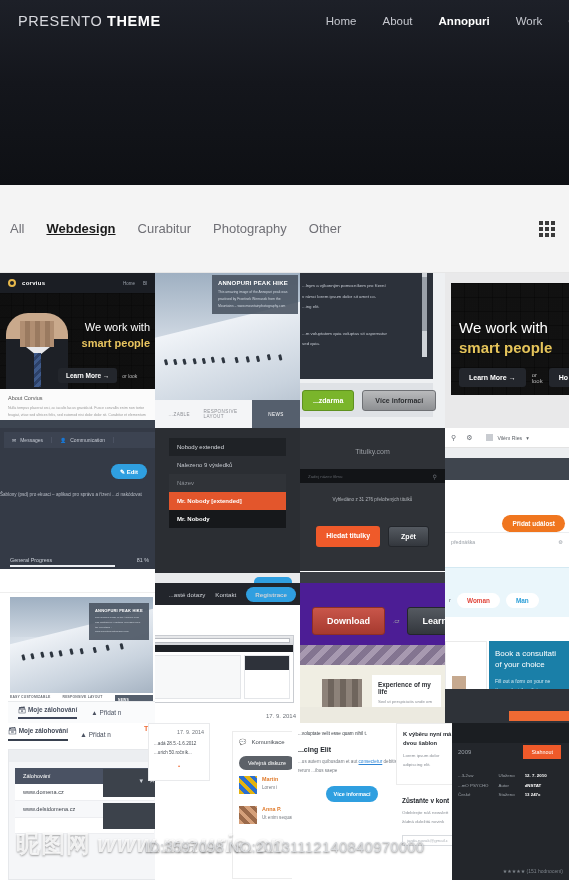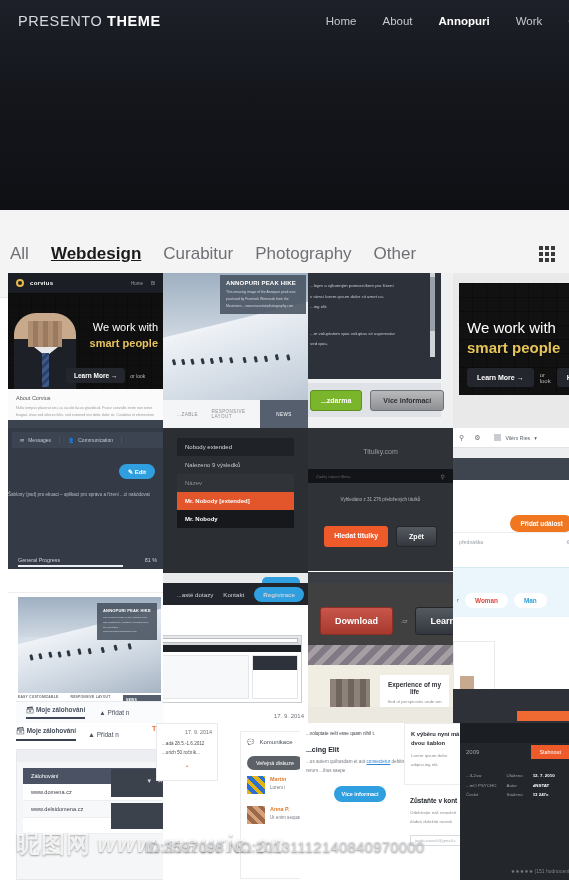--- a/index.html
+++ b/index.html
@@ -5,21 +5,21 @@
   * { box-sizing: border-box; margin: 0; padding: 0; }
   html, body {
     width: 569px; height: 880px;
     font-family: "Liberation Sans", sans-serif;
     background: #fff; overflow: hidden;
   }
   .page { position: relative; width: 569px; height: 880px; }
 
   
   .hero {
-    position: relative; width: 569px; height: 210px;
+    position: relative; width: 569px; height: 185px;
     background: linear-gradient(180deg,#1d2028 0%,#14161c 45%,#0e1014 100%);
     overflow: hidden;
   }
   .topbar {
     display: flex; align-items: center; justify-content: space-between;
     padding: 8px 0 0 18px; height: 34px;
   }
   .logo { font-size: 14.5px; letter-spacing: .6px; color: #d8d9de; white-space: nowrap; }
   .logo b { color: #fff; font-weight: 700; }
   .nav { display: flex; align-items: center; gap: 26px; padding-right: 0; margin-right: -14px; }
@@ -34,34 +34,33 @@
 
   
   .filterbar {
     position: relative; width: 569px; height: 88px; background: #f4f4f4;
     border-bottom: 1px solid #e7e7e7;
     display: flex; align-items: center; justify-content: space-between;
     padding: 0 14px 0 10px;
   }
   .filters { display: flex; align-items: center; gap: 22px; }
   .filters a {
-    font-size: 17px; color: #6f6f75; text-decoration: none; white-space: nowrap;
+    font-size: 13px; color: #6f6f75; text-decoration: none; white-space: nowrap;
   }
   .filters a.active { color: #1a1a1a; font-weight: 700; text-decoration: underline; }
   .gridtoggle { display: grid; grid-template-columns: repeat(3,4px); gap: 2px; }
   .gridtoggle i { width: 4px; height: 4px; background: #3a3a3a; display: block; }
 
   
   .grid {
     position: absolute; top: 273px; left: 0; width: 569px; height: 607px;
     display: grid;
     grid-template-columns: 155px 145px 145px 124px;
     grid-template-rows: 155px 155px 140px 157px;
     gap: 0;
-    padding-left: 8px;
   }
   .tile { position: relative; overflow: hidden; background: #23262e; }
   .tile .inner { position: absolute; inset: 0; overflow: hidden; }
   .btn {
     display: inline-block; border-radius: 3px; font-size: 6.5px;
     padding: 4px 8px; color: #fff; white-space: nowrap; font-weight: 700;
   }
   .btn-dark { background: #23262c; }
   .btn-green { background: #7ab52b; border: 1px solid #5f9120; }
   .btn-gray { background: linear-gradient(180deg,#b9babc,#8e9093); border: 1px solid #6f7175; color:#2c2e31; }
@@ -198,21 +197,21 @@
   .t10-urlbar{height:9px;background:linear-gradient(180deg,#e9eaec,#d4d6da);display:flex;align-items:center;padding:0 3px;gap:2px;}
   .t10-url{flex:1;height:5px;background:#fff;border:1px solid #b9bcc2;}
   .t10-tabs{height:7px;background:#1e2126;}
   .t10-body{position:absolute;left:0;right:0;top:16px;bottom:0;background:#fff;display:flex;gap:3px;padding:3px;}
   .t10-left{flex:2;background:#f7f8f9;border:1px solid #e4e6e9;}
   .t10-right{flex:1;background:#fff;border:1px solid #e4e6e9;}
   .t10-rt-head{height:14px;background:#2e323a;}
   .t10-date{position:absolute;right:4px;bottom:4px;font-size:6px;color:#6e737a;}
 
   
-  .t11{position:absolute;inset:0;background:#404040;text-align:center;}
+  .t11{position:absolute;inset:0;background:#4c1d95;}
   .t11-btns{position:absolute;left:12px;top:24px;display:flex;align-items:center;gap:8px;}
   .t11-wave{position:absolute;left:0;right:0;top:62px;height:22px;
     background:repeating-linear-gradient(135deg,#8d8490 0 6px,#b7afb5 6px 12px);opacity:.85;}
   .t11-cream{position:absolute;left:0;right:0;top:82px;bottom:0;background:#f0eee3;}
   .t11-photo{position:absolute;left:22px;top:96px;width:40px;height:34px;
     background:repeating-linear-gradient(90deg,#8d8279 0 6px,#6f655d 6px 12px);}
   .t11-card{position:absolute;left:72px;top:92px;right:4px;bottom:10px;background:#fff;padding:6px;}
   .t11-card h5{font-size:6.4px;color:#2c2f34;font-weight:700;}
   .t11-card p{font-size:4.4px;color:#8b8f95;margin-top:4px;}
   .t11-strip{position:absolute;left:0;right:0;bottom:0;height:16px;background:#eceae0;}
@@ -619,20 +618,31 @@
     <div class="tile">
       <div class="inner t12">
         <div class="t12-top">
           <span class="t12-label">r</span>
           <span class="t12-pill t12-woman">Woman</span>
           <span class="t12-pill t12-man">Man</span>
         </div>
         <div class="t12-photo">
             <i></i>
           </div>
+        <div class="t12-teal">
+          <h5>
+            <span>Book a consultati</span><br>
+            <span>of your choice</span>
+          </h5>
+          <p>
+            <span>Fill out a form on your ne</span><br>
+            <span>then select the clinic, yo</span><br>
+            <span>contacted by. This serv</span>
+          </p>
+        </div>
         <div class="t12-dark">
             <div class="t12-orange"></div>
           </div>
       </div>
     </div>
 
     <div class="tile" style="grid-column:1 / span 4;">
       <div class="inner" style="background:#fff;">
 
         <div class="b-backup">

